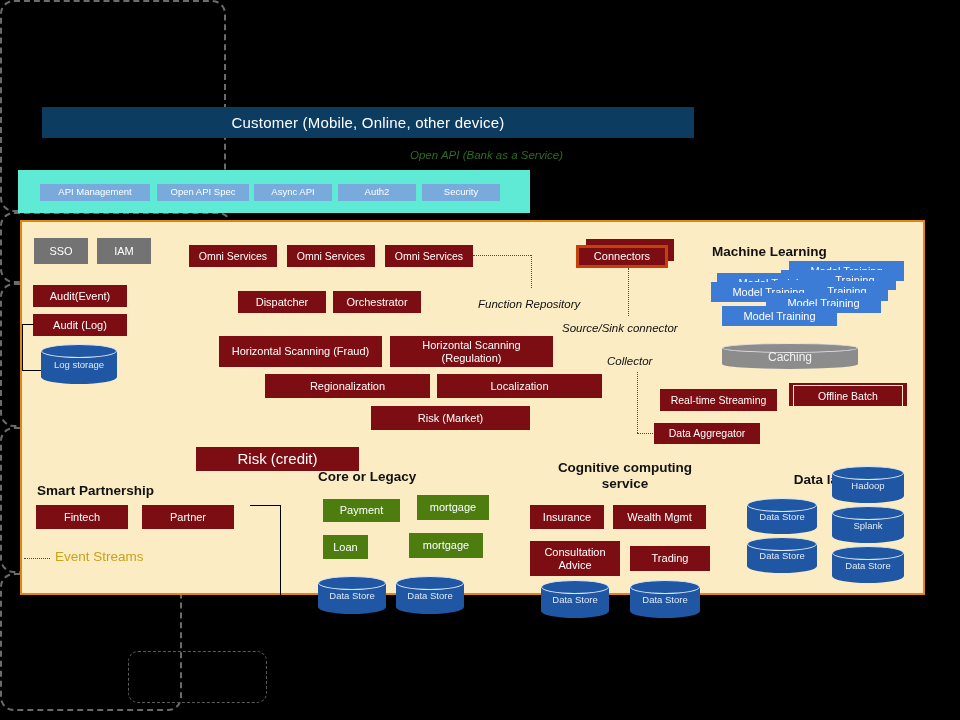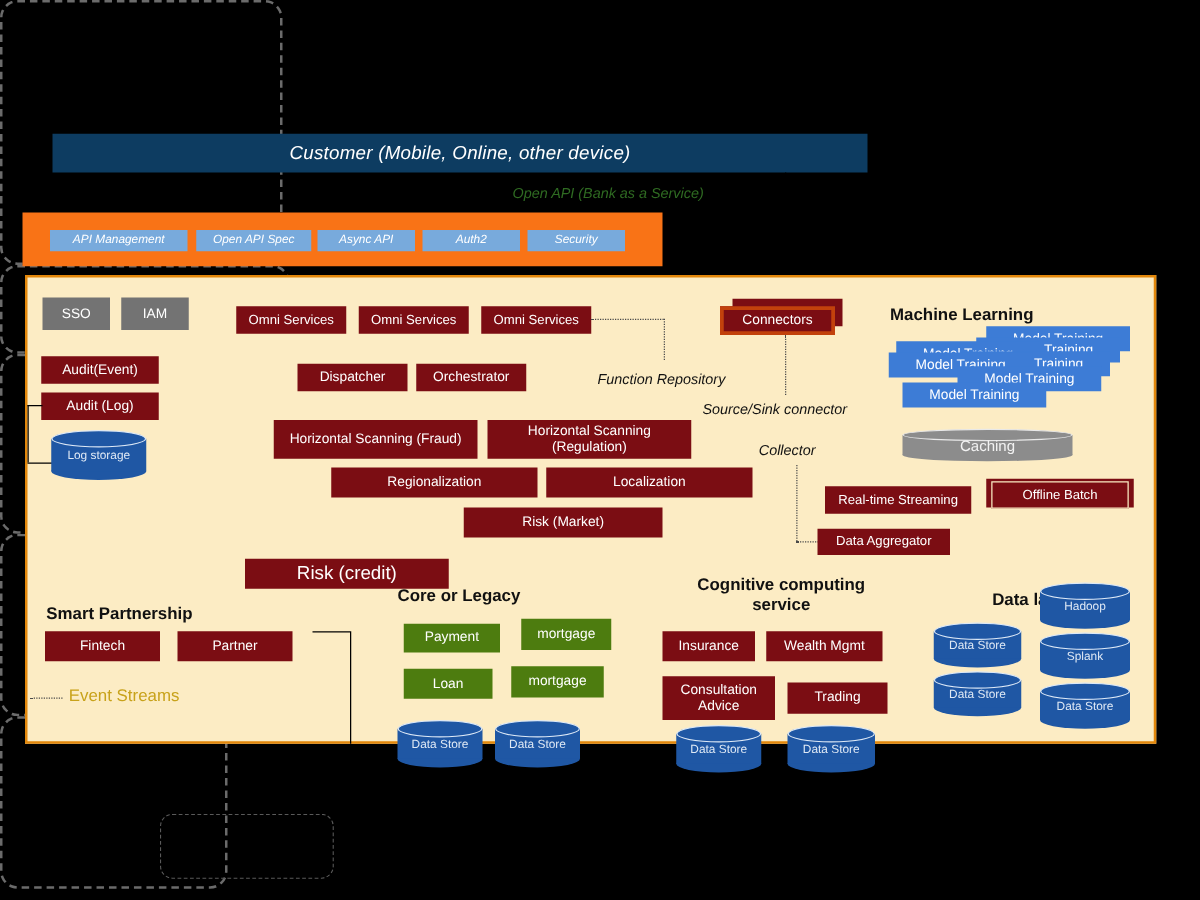--- a/index.html
+++ b/index.html
@@ -2,41 +2,41 @@
 <html><head>
 <meta charset="utf-8">
 <style>
   html,body{margin:0;padding:0;}
   body{
     width:960px;height:720px;background:#000;overflow:hidden;
     font-family:"Liberation Sans","DejaVu Sans",sans-serif;
     position:relative;
   }
   .stage{position:absolute;left:0;top:0;width:960px;height:720px;}
-  .abs{position:absolute;box-sizing:border-box;font-style:italic;}
+  .abs{position:absolute;box-sizing:border-box;}
 
   
   .box{
     position:absolute;box-sizing:border-box;display:flex;
     align-items:center;justify-content:center;text-align:center;
     color:#fff;font-size:11px;line-height:1.15;padding:2px 4px;
   }
   .maroon{background:#7b0d13;}
   .green{background:#737373;}
   .navy{background:#4d7c0f;}
   .blue{background:#3d7cd6;}
   .lightblue{background:#78aadc;}
 
   
   .customer{
     background:#0d3c61;color:#fff;font-size:15px;letter-spacing:.2px;
   }
 
   
-  .apistrip{background:#f97316;}
+  .apistrip{background:#5eead4;}
 
   
   .mainpanel{background:#fcecc4;border:2px solid #e2870b;}
 
   
   .dashgroup{
     border:2px dashed #6b6b6b;border-radius:14px;background:transparent;
   }
   .grouptitle{
     position:absolute;font-weight:bold;color:#111;font-size:13.5px;
@@ -264,21 +264,21 @@
   <div class="eventstreams" style="left:55px;top:549px;">Event Streams</div>
 
   <div class="dashgroup" style="left:300px;top:452px;width:210px;height:140px;"></div>
   <div class="grouptitle" style="left:318px;top:469px;width:170px;text-align:left;">Core or Legacy</div>
   <div class="box navy" style="left:323px;top:499px;width:77px;height:23px;font-size:11px;">
     <span>Payment</span>
   </div>
   <div class="box navy" style="left:417px;top:495px;width:72px;height:25px;font-size:11px;">
     <span>mortgage</span>
   </div>
-  <div class="box navy" style="left:323px;top:535px;width:71px;height:24px;font-size:11px;">
+  <div class="box navy" style="left:323px;top:535px;width:45px;height:24px;font-size:11px;">
     <span>Loan</span>
   </div>
   <div class="box navy" style="left:409px;top:533px;width:74px;height:25px;font-size:11px;">
     <span>mortgage</span>
   </div>
   <div class="cyl" style="left:318px;top:576px;width:68px;height:38px;">
     <div class="bot"></div>
     <div class="body"></div>
     <div class="top"></div>
     <div class="lbl">Data Store</div>

